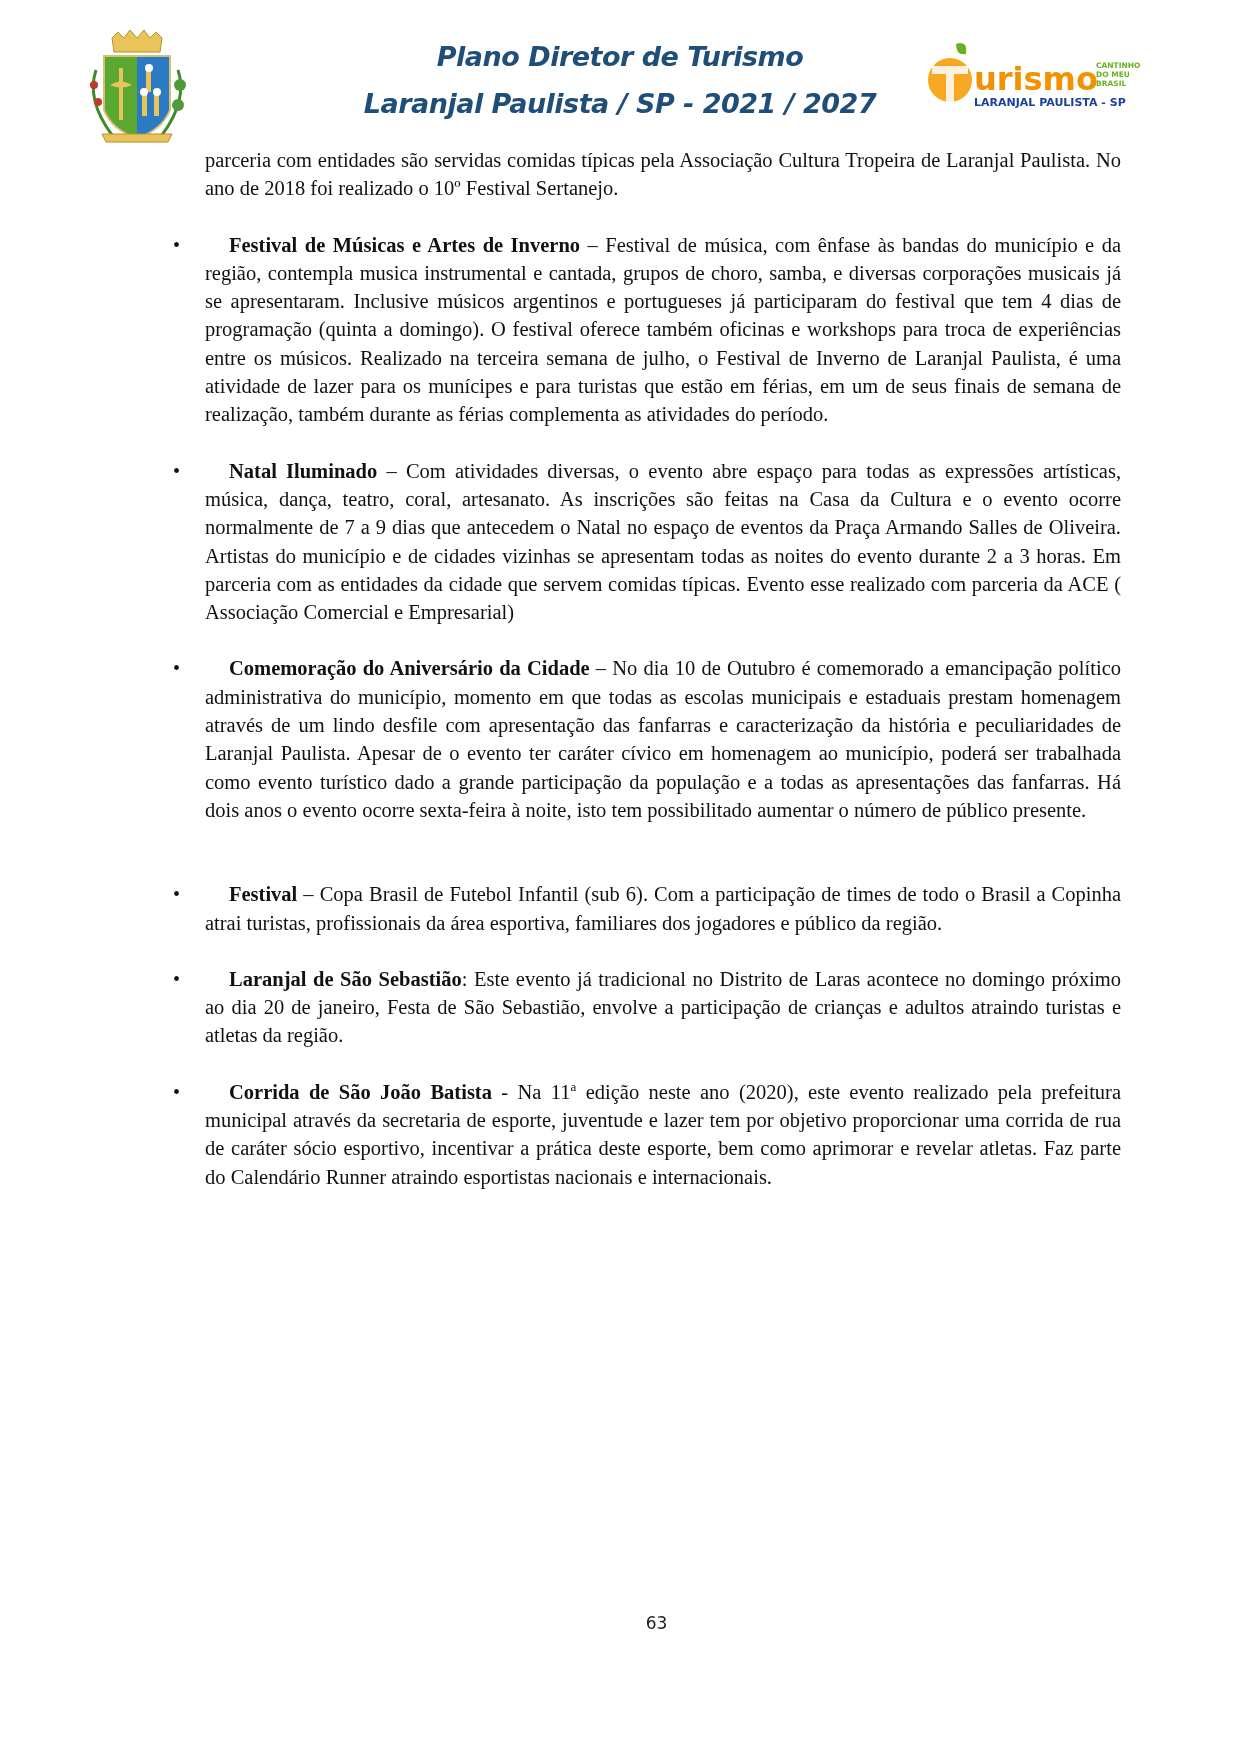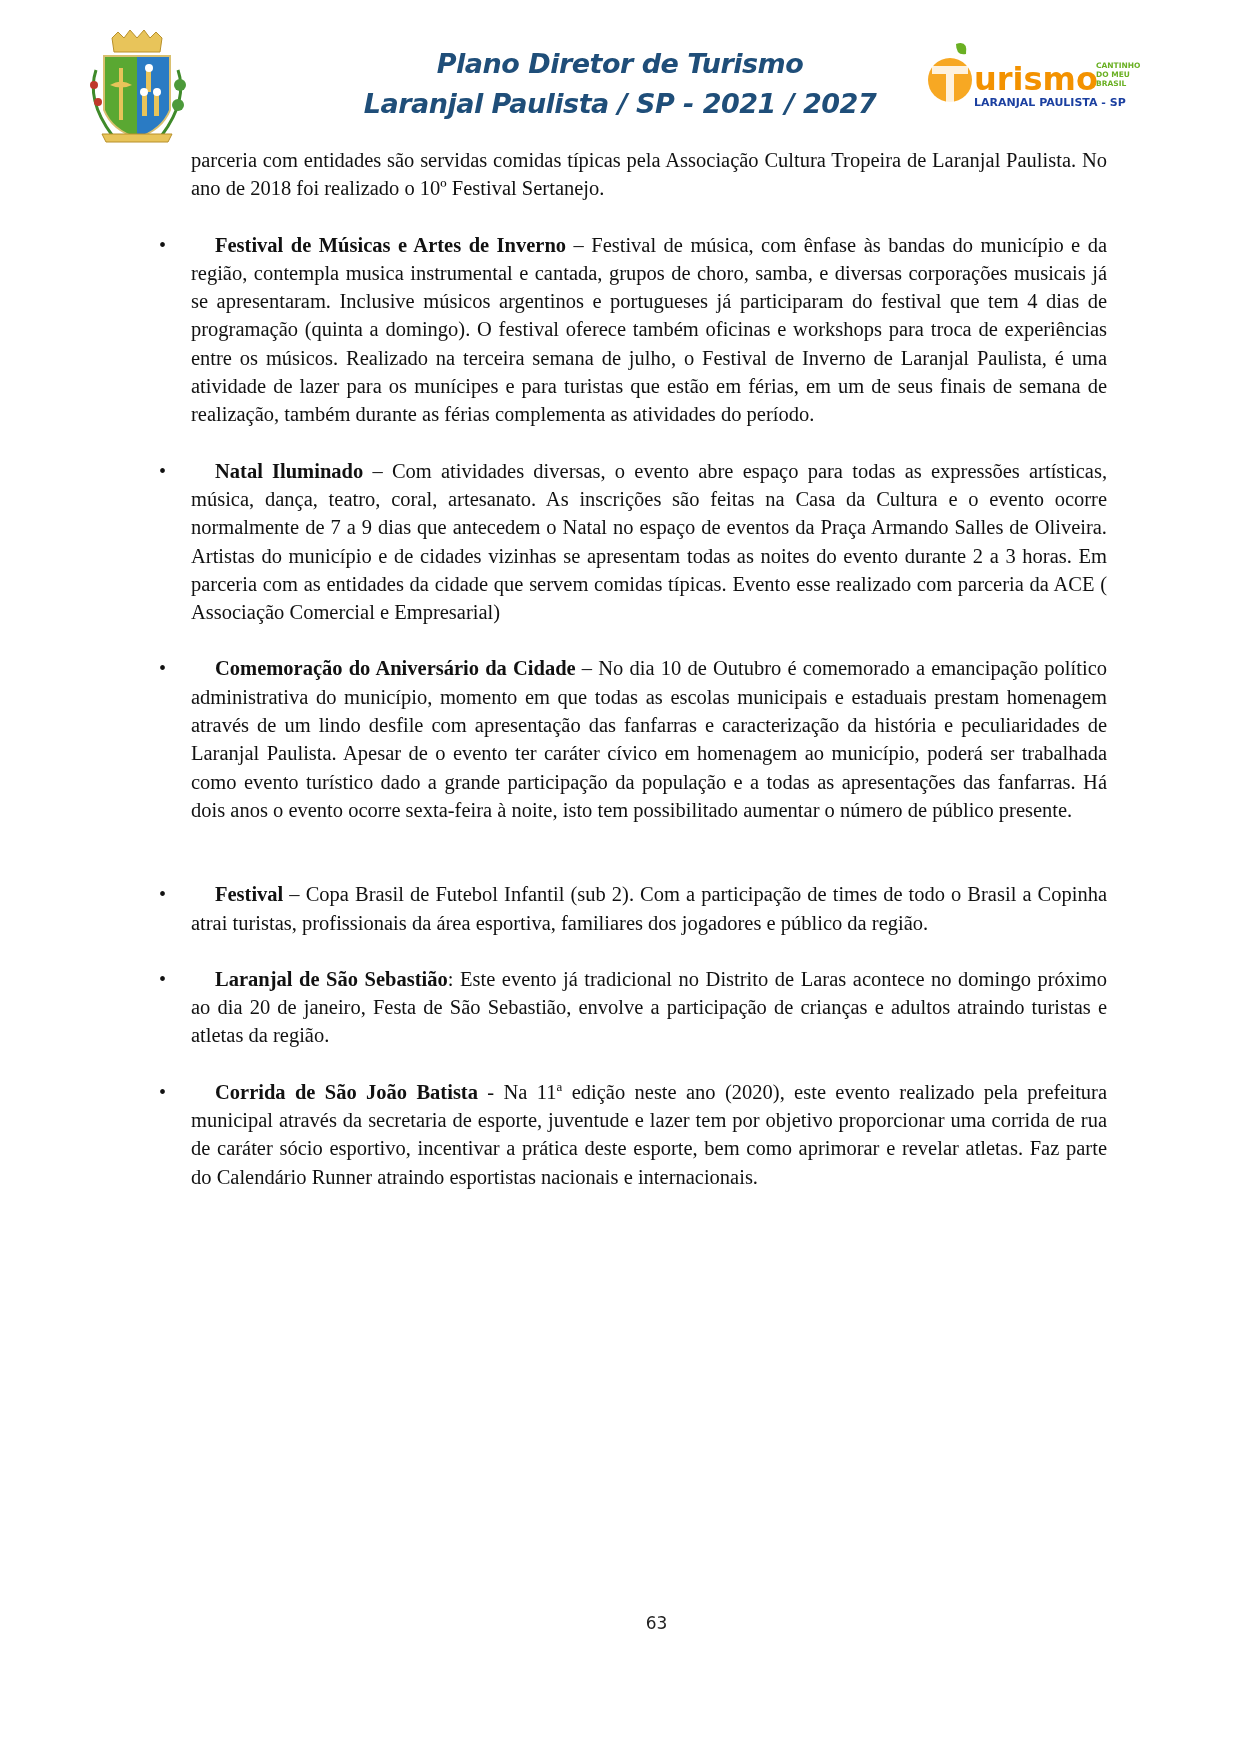--- a/index.html
+++ b/index.html
@@ -4,24 +4,24 @@
   <style>
     html, body { margin: 0; padding: 0; background: #ffffff; }
     body { width: 1241px; height: 1754px; position: relative; overflow: hidden; }
     .header-logo-left { position: absolute; left: 82px; top: 30px; width: 110px; height: 120px; }
     .header-logo-right { position: absolute; left: 918px; top: 40px; width: 240px; height: 80px; }
     .header-title {
       position: absolute; left: 260px; width: 720px; text-align: center;
       color: #1f4e79; font-family: "DejaVu Sans", sans-serif; font-style: italic; font-weight: bold;
       font-size: 27px; letter-spacing: -0.5px; line-height: 1;
     }
-    .title-1 { top: 50px; }
+    .title-1 { top: 43px; }
     .title-2 { top: 90px; }
     .content {
-      position: absolute; left: 191px; width: 916px; top: 146px;
+      position: absolute; left: 205px; width: 916px; top: 146px;
       font-family: "Liberation Serif", serif; font-size: 20.5px; color: #111;
       line-height: 28.3px; text-align: justify;
     }
     .para { margin: 0; }
     .item { position: relative; margin: 0; }
     .bullet {
       position: absolute; left: -32px; top: 0; font-size: 20px;
     }
     .b { font-weight: bold; margin-left: 24px; }
     .gap-1 { height: 28px; }
@@ -105,21 +105,21 @@
 
   <div class="item">
     <span class="bullet">•</span>
     <span class="b">Comemoração do Aniversário da Cidade</span><span> – </span><span>No dia 10 de Outubro é comemorado a emancipação político administrativa do município, momento em que todas as escolas municipais e estaduais prestam homenagem através de um lindo desfile com apresentação das fanfarras e caracterização da história e peculiaridades de Laranjal Paulista. Apesar de o evento ter caráter cívico em homenagem ao município, poderá ser trabalhada como evento turístico dado a grande participação da população e a todas as apresentações das fanfarras. Há dois anos o evento ocorre sexta-feira à noite, isto tem possibilitado aumentar o número de público presente.</span>
   </div>
 
   <div class="gap-3"></div>
 
   <div class="item">
     <span class="bullet">•</span>
-    <span class="b">Festival</span><span> – </span><span>Copa Brasil de Futebol Infantil (sub 2). Com a participação de times de todo o Brasil a Copinha atrai turistas, profissionais da área esportiva,  familiares dos jogadores e público da região.</span>
+    <span class="b">Festival</span><span> – </span><span>Copa Brasil de Futebol Infantil (sub 6). Com a participação de times de todo o Brasil a Copinha atrai turistas, profissionais da área esportiva,  familiares dos jogadores e público da região.</span>
   </div>
 
   <div class="gap-2"></div>
 
   <div class="item">
     <span class="bullet">•</span>
     <span class="b">Laranjal de São Sebastião</span><span>: </span><span>Este evento já tradicional no Distrito de Laras acontece no domingo próximo ao dia 20 de janeiro, Festa de São Sebastião, envolve a participação de crianças e adultos atraindo turistas e atletas da região.</span>
   </div>
 
   <div class="gap-2"></div>

